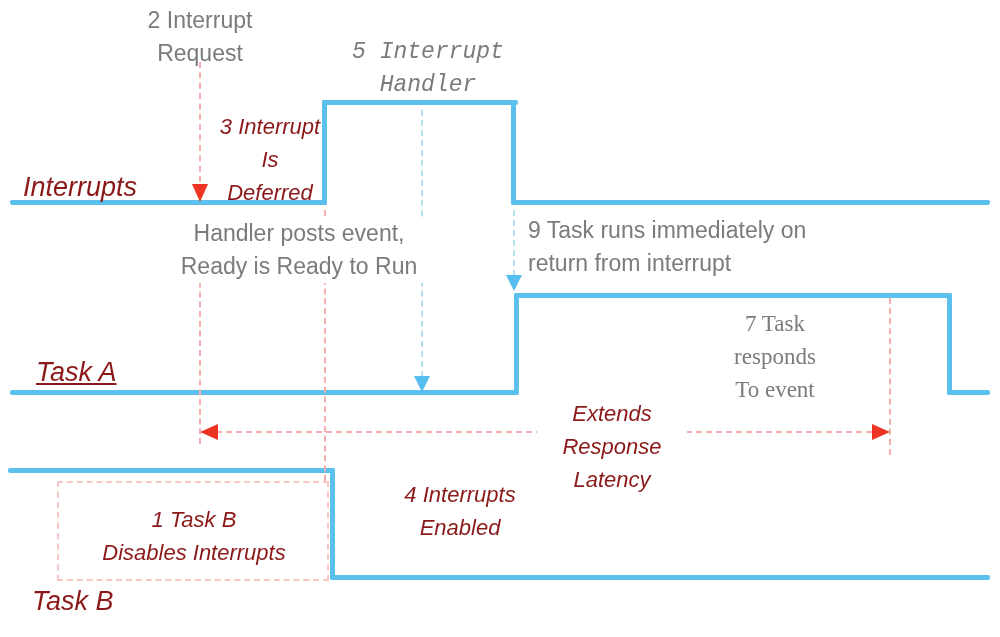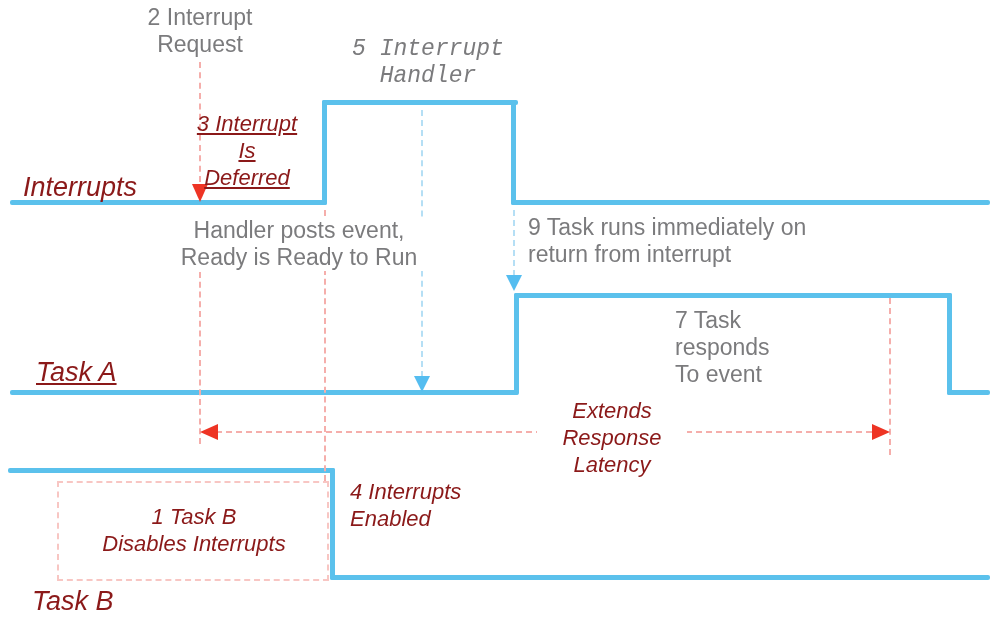--- a/index.html
+++ b/index.html
@@ -16,26 +16,26 @@
   .vdash-pink{position:absolute;width:0;border-left:2px dashed #f5aeab;}
   .vdash-blue{position:absolute;width:0;border-left:2px dashed #b5dff5;}
   .hdash-pink{position:absolute;height:0;border-top:2px dashed #f5aeab;}
   
   .arr{position:absolute;width:0;height:0;}
   .arr-down-red{border-left:8px solid transparent;border-right:8px solid transparent;border-top:18px solid #ee3424;}
   .arr-down-blue{border-left:8px solid transparent;border-right:8px solid transparent;border-top:16px solid #55bdf0;}
   .arr-left-red{border-top:8px solid transparent;border-bottom:8px solid transparent;border-right:18px solid #ee3424;}
   .arr-right-red{border-top:8px solid transparent;border-bottom:8px solid transparent;border-left:18px solid #ee3424;}
   
-  .lbl{position:absolute;white-space:pre-line;line-height:27px;}
+  .lbl{position:absolute;white-space:pre-line;line-height:33px;}
   .gray{color:#7b7b7d;font-size:23px;}
-  .darkred{color:#8b1919;font-size:22px;font-style:italic;}
+  .darkred{color:#8b1919;font-size:22px;font-style:italic;text-align:center;}
   .italic{font-style:italic;}
   .center{text-align:center;}
-  .right{text-align:left;}
+  .right{text-align:center;font-family:Liberation Serif, serif;}
   .whitebg{background:#ffffff;z-index:5;}
   .rowlabel{position:absolute;color:#8b1919;font-size:27px;font-style:italic;white-space:nowrap;}
   
   .dashedbox{position:absolute;border:2px dashed #f8c6c3;background:transparent;}
 </style>
 </head>
 <body>
 
 <div class="canvas">
 
@@ -78,21 +78,21 @@
   <div class="dashedbox" style="left:57px; top:481px; width:268px; height:96px;"></div>
 
   <div class="rowlabel" style="left:23px; top:172px;">Interrupts</div>
   <div class="rowlabel" style="left:36px; top:357px;text-decoration:underline;">Task A</div>
   <div class="rowlabel" style="left:32px; top:586px;">Task B</div>
 
   <div class="lbl gray center" style="left:100px; top:4px;   width:200px;">2 Interrupt
 Request</div>
   <div class="lbl gray italic center" style="left:328px; top:36px;  width:200px;font-family:Liberation Mono, monospace;">5 Interrupt
 Handler</div>
-  <div class="lbl darkred center" style="left:147px; top:110px; width:200px;text-decoration:underline;">3 Interrupt
+  <div class="lbl darkred center" style="left:170px; top:110px; width:200px;">3 Interrupt
 Is
 Deferred</div>
   <div class="lbl gray center whitebg" style="left:149px; top:217px; width:300px;">Handler posts event,
 Ready is Ready to Run</div>
   <div class="lbl gray" style="left:528px; top:214px; width:330px;">9 Task runs immediately on
 return from interrupt</div>
   <div class="lbl gray right" style="left:675px; top:307px; width:200px;">7 Task
 responds
 To event</div>
   <div class="lbl darkred center whitebg" style="left:537px; top:397px; width:150px;">Extends

